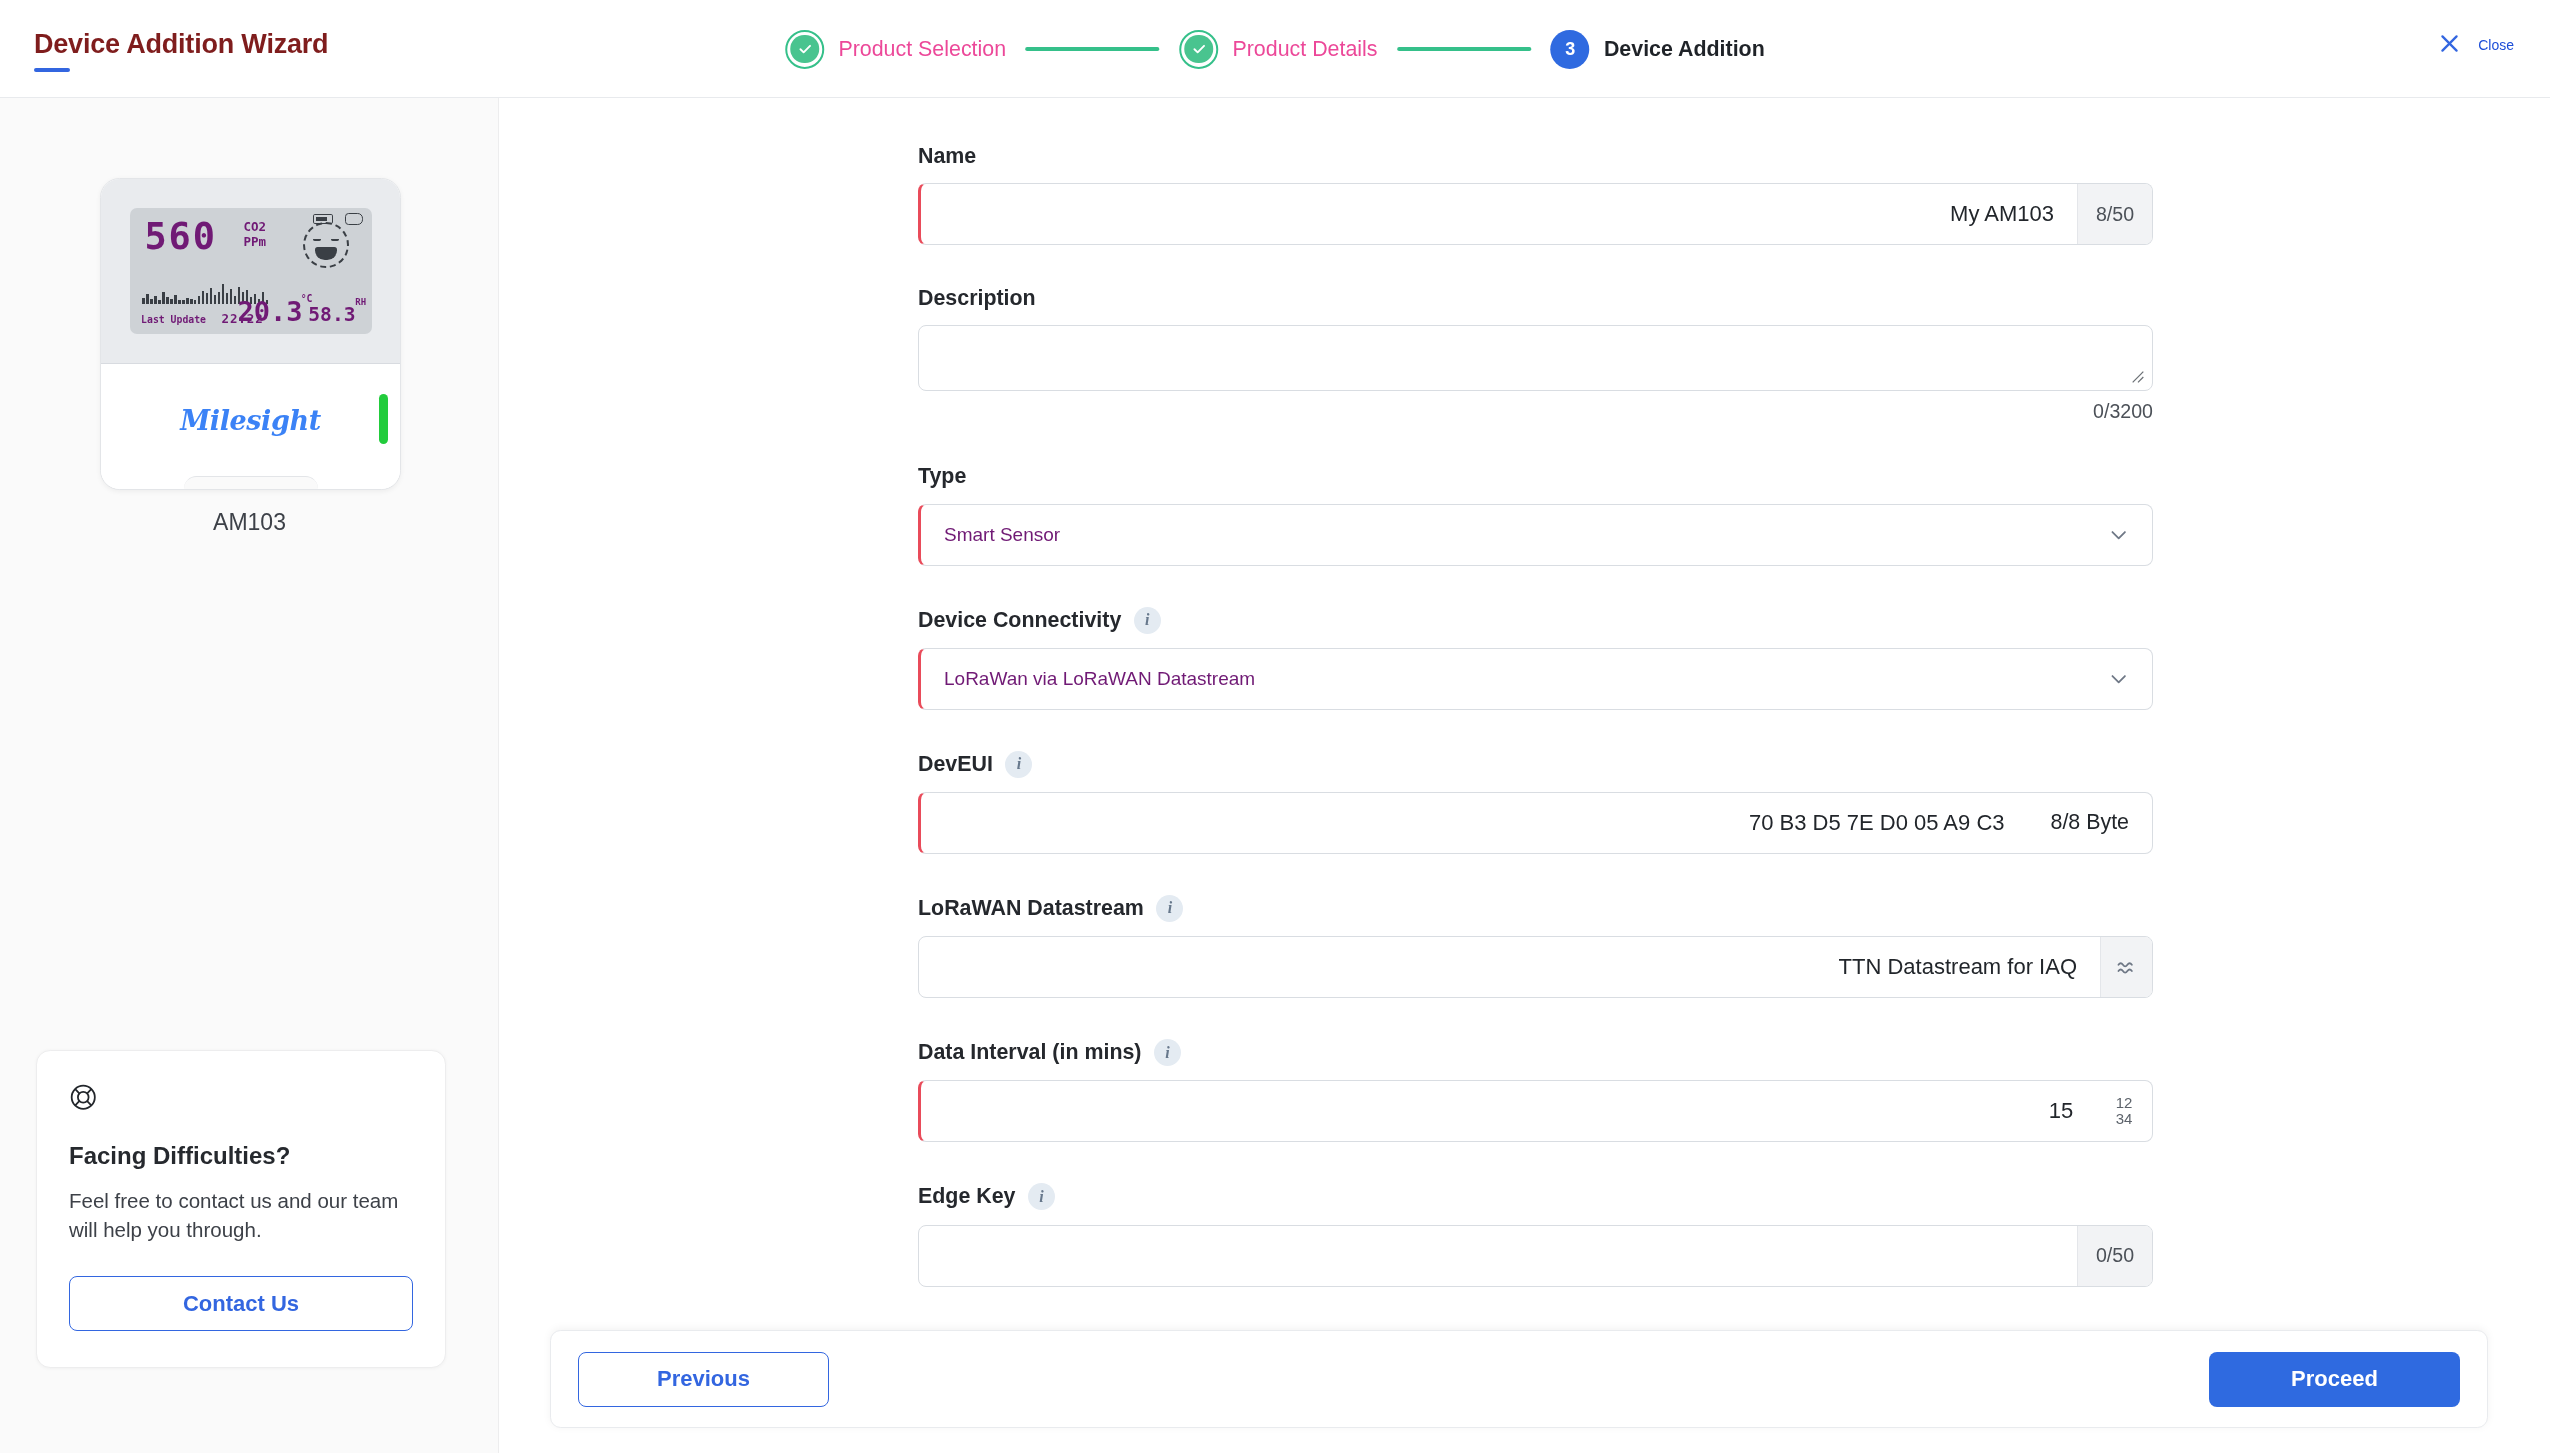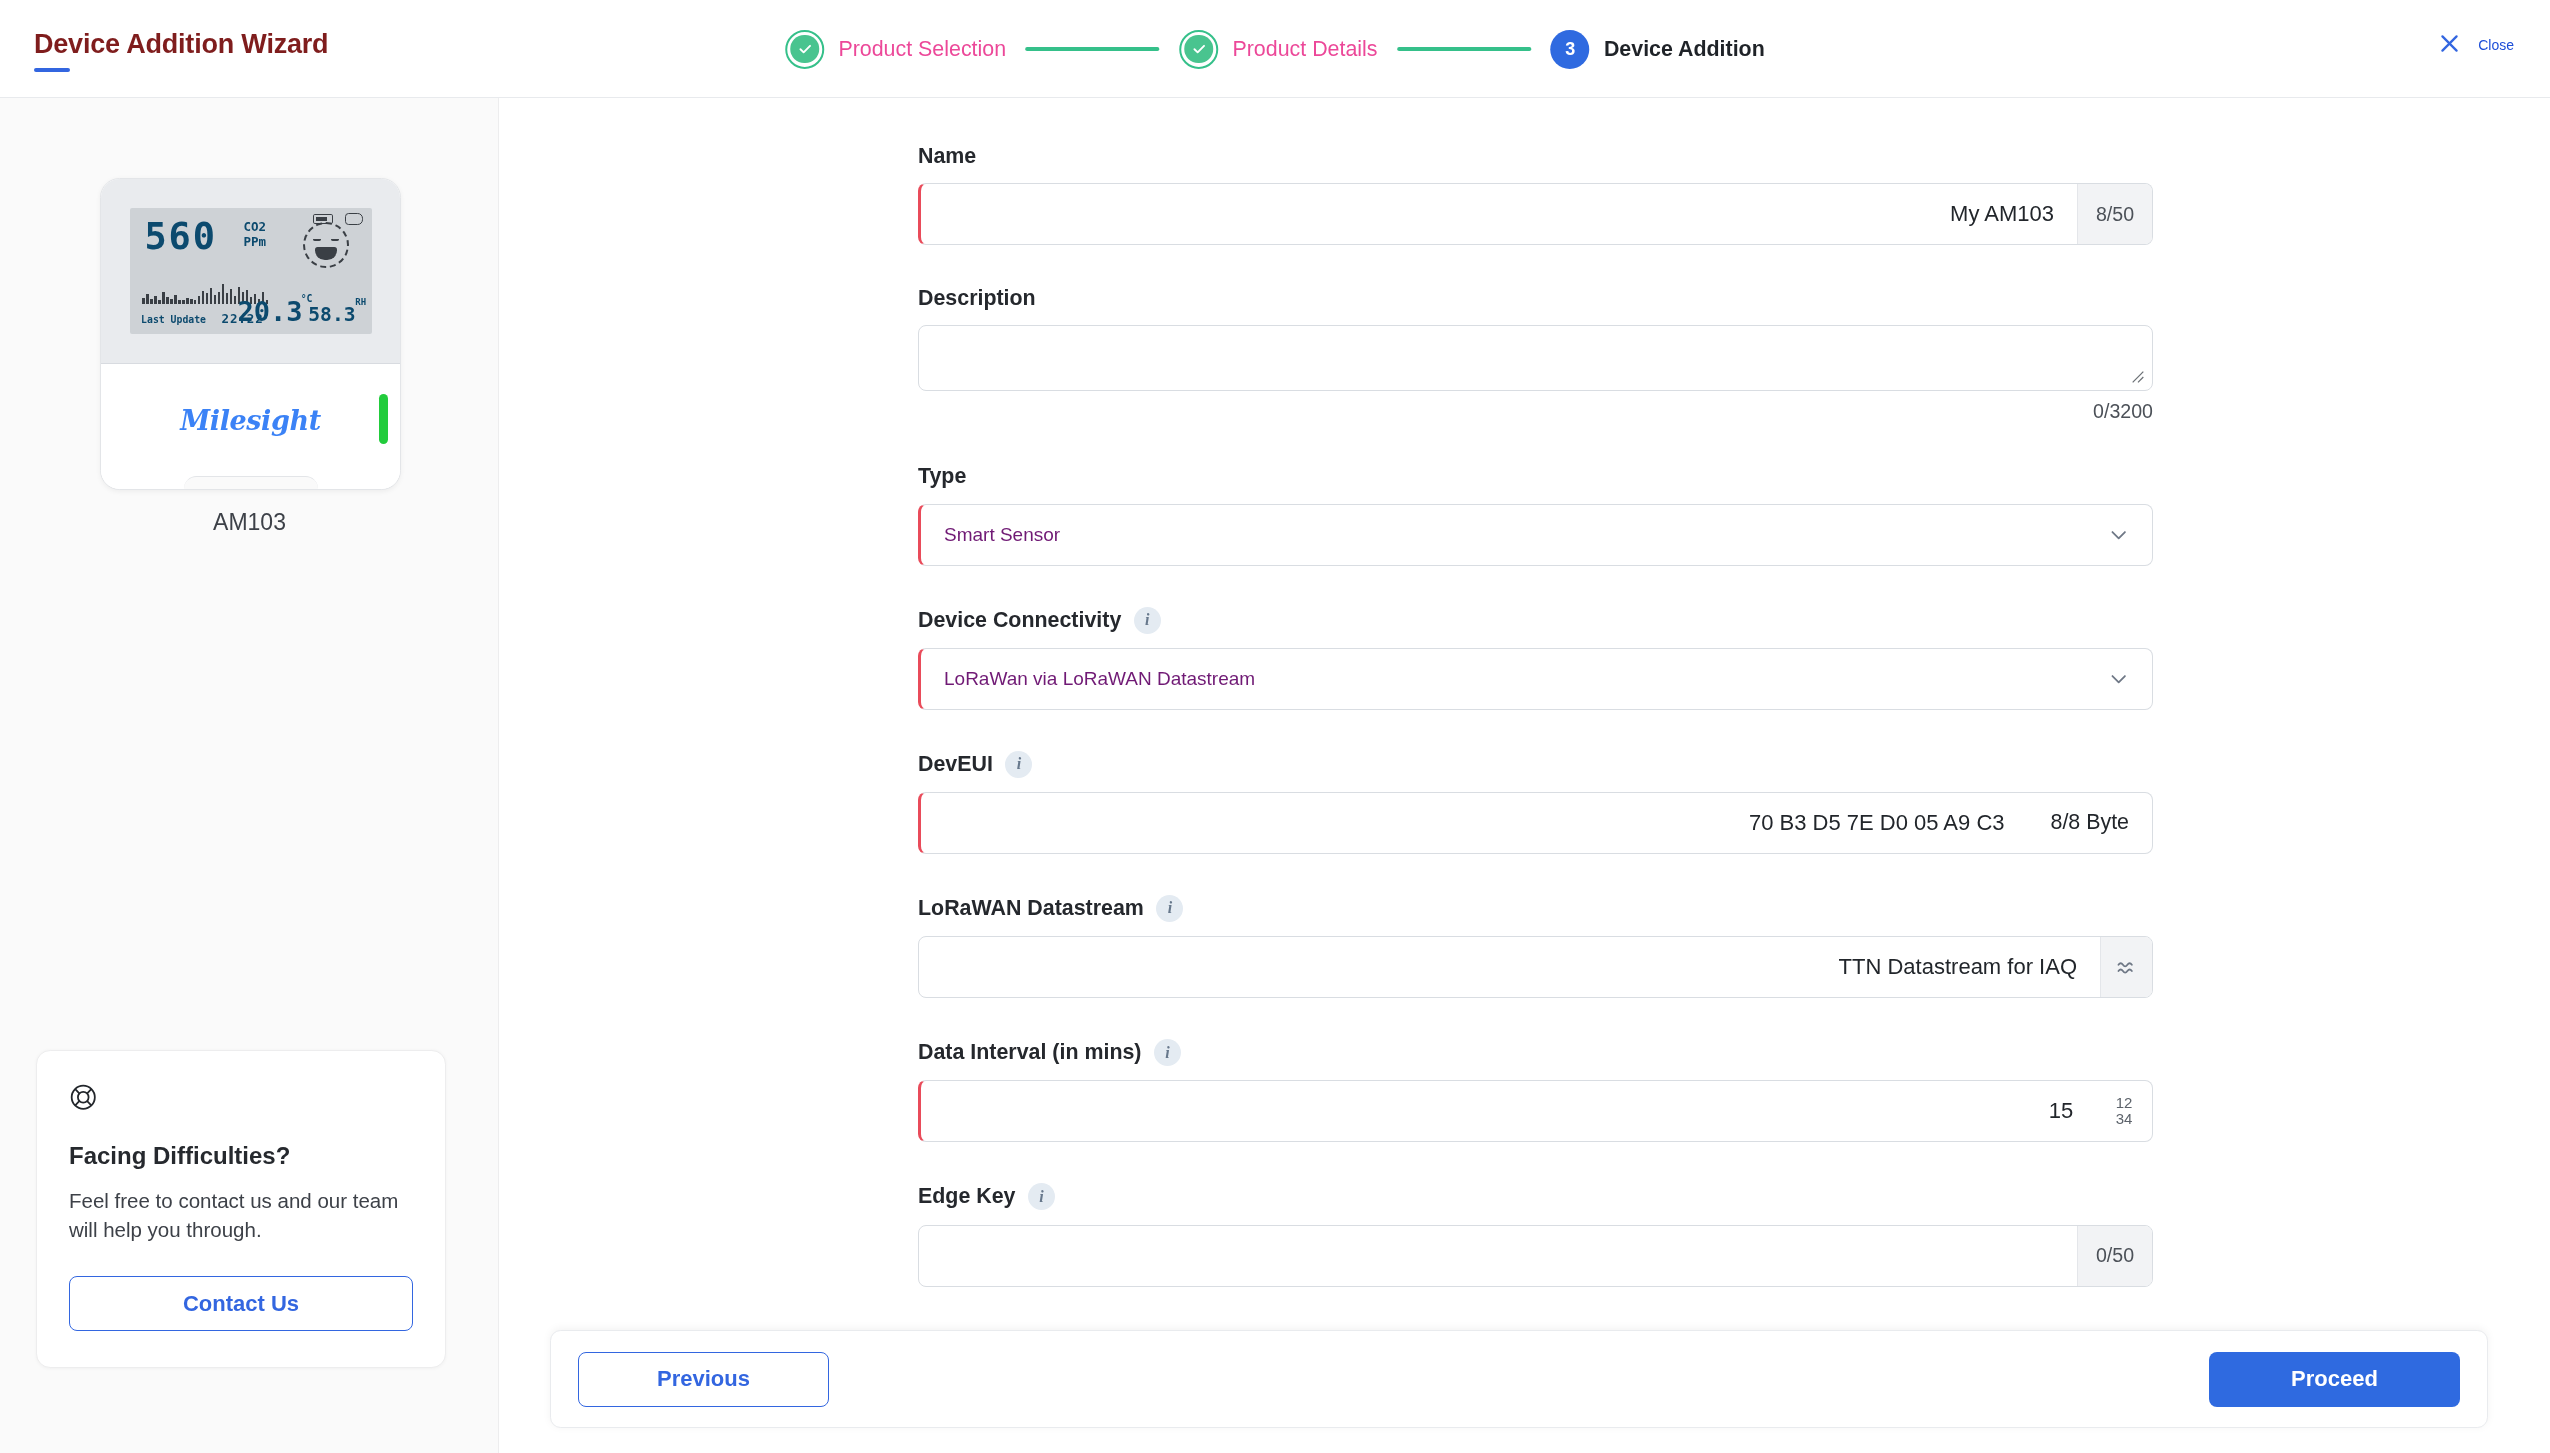--- a/index.html
+++ b/index.html
@@ -74,22 +74,22 @@
     box-shadow: 0 1.8px 5.3px rgba(0,0,0,0.05);
     overflow: hidden;
   }
   .device-top {
     height: 185px; background: #e9ebee;
     display: flex; align-items: center; justify-content: center;
     border-bottom: 0.9px solid #d8dbe0;
   }
   .lcd {
     width: 242px; height: 126px; background: #ced2d6;
-    border-radius: 2px; position: relative;
-    font-family: "DejaVu Sans Mono", monospace; color: #0c4a6e;
+    border-radius: 7px; position: relative;
+    font-family: "DejaVu Sans Mono", monospace; color: #701a75;
   }
   .lcd-co2 { position: absolute; left: 15px; top: 7.1px; font-size: 37px; font-weight: bold; letter-spacing: 1.8px; }
   .lcd-co2-unit { position: absolute; left: 114px; top: 10.7px; font-size: 12.5px; line-height: 1.25; font-weight: bold; }
   .lcd-face {
     position: absolute; right: 23px; top: 14.2px; width: 46px; height: 46px;
     border: 2.7px dashed #3a3f45; border-radius: 50%;
   }
   .lcd-eye { position: absolute; top: 13.4px; width: 8px; height: 3.6px; border-bottom: 2.7px solid #3a3f45; border-radius: 50%; }
   .lcd-eye.l { left: 8px; } .lcd-eye.r { right: 8px; }
   .lcd-mouth { position: absolute; left: 10.7px; top: 23px; width: 21.4px; height: 12.5px; background: #3a3f45; border-radius: 2.7px 2.7px 9.8px 9.8px; }

